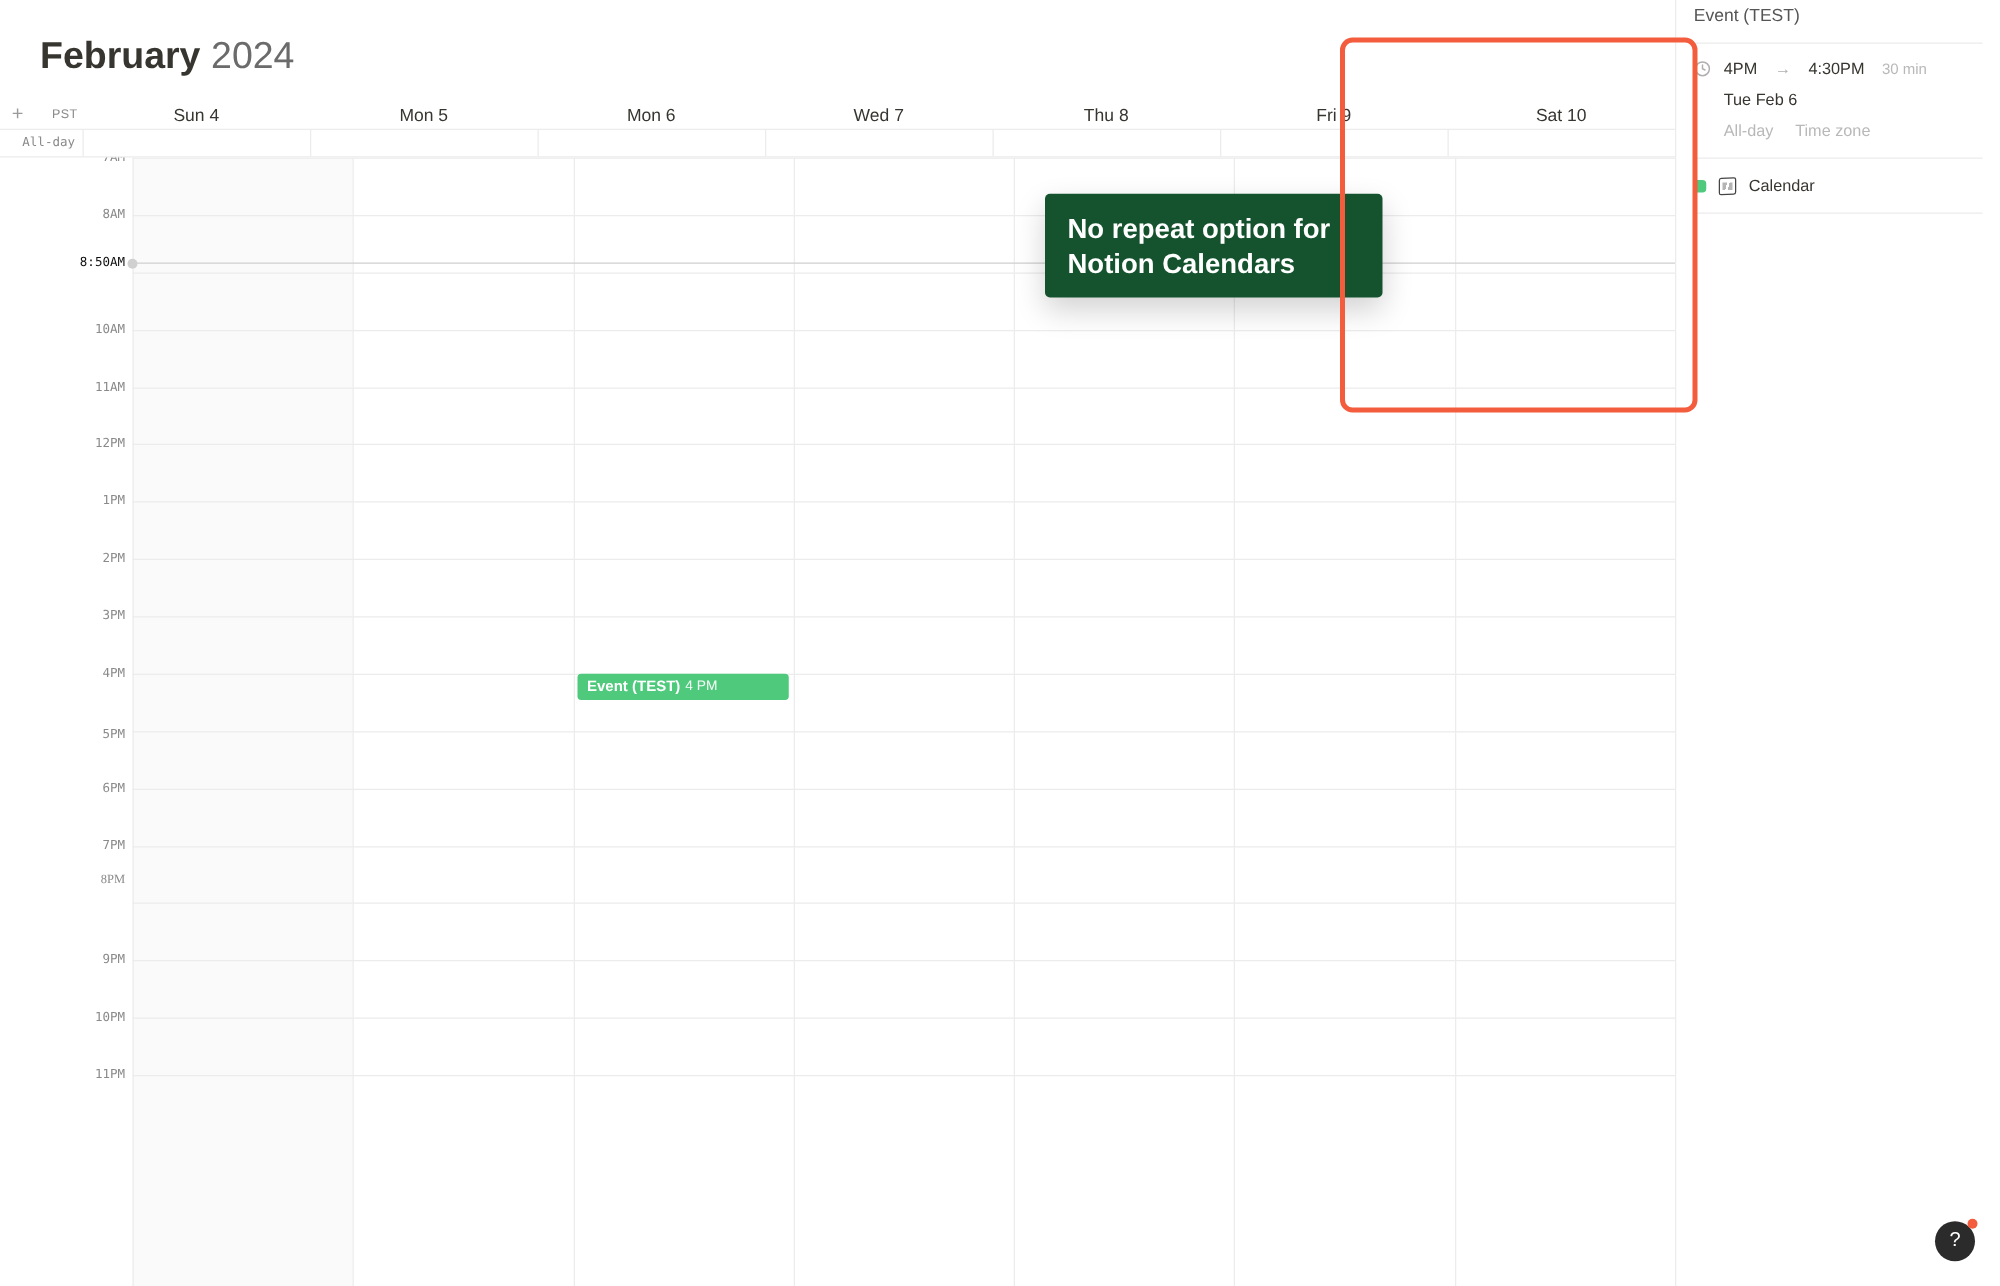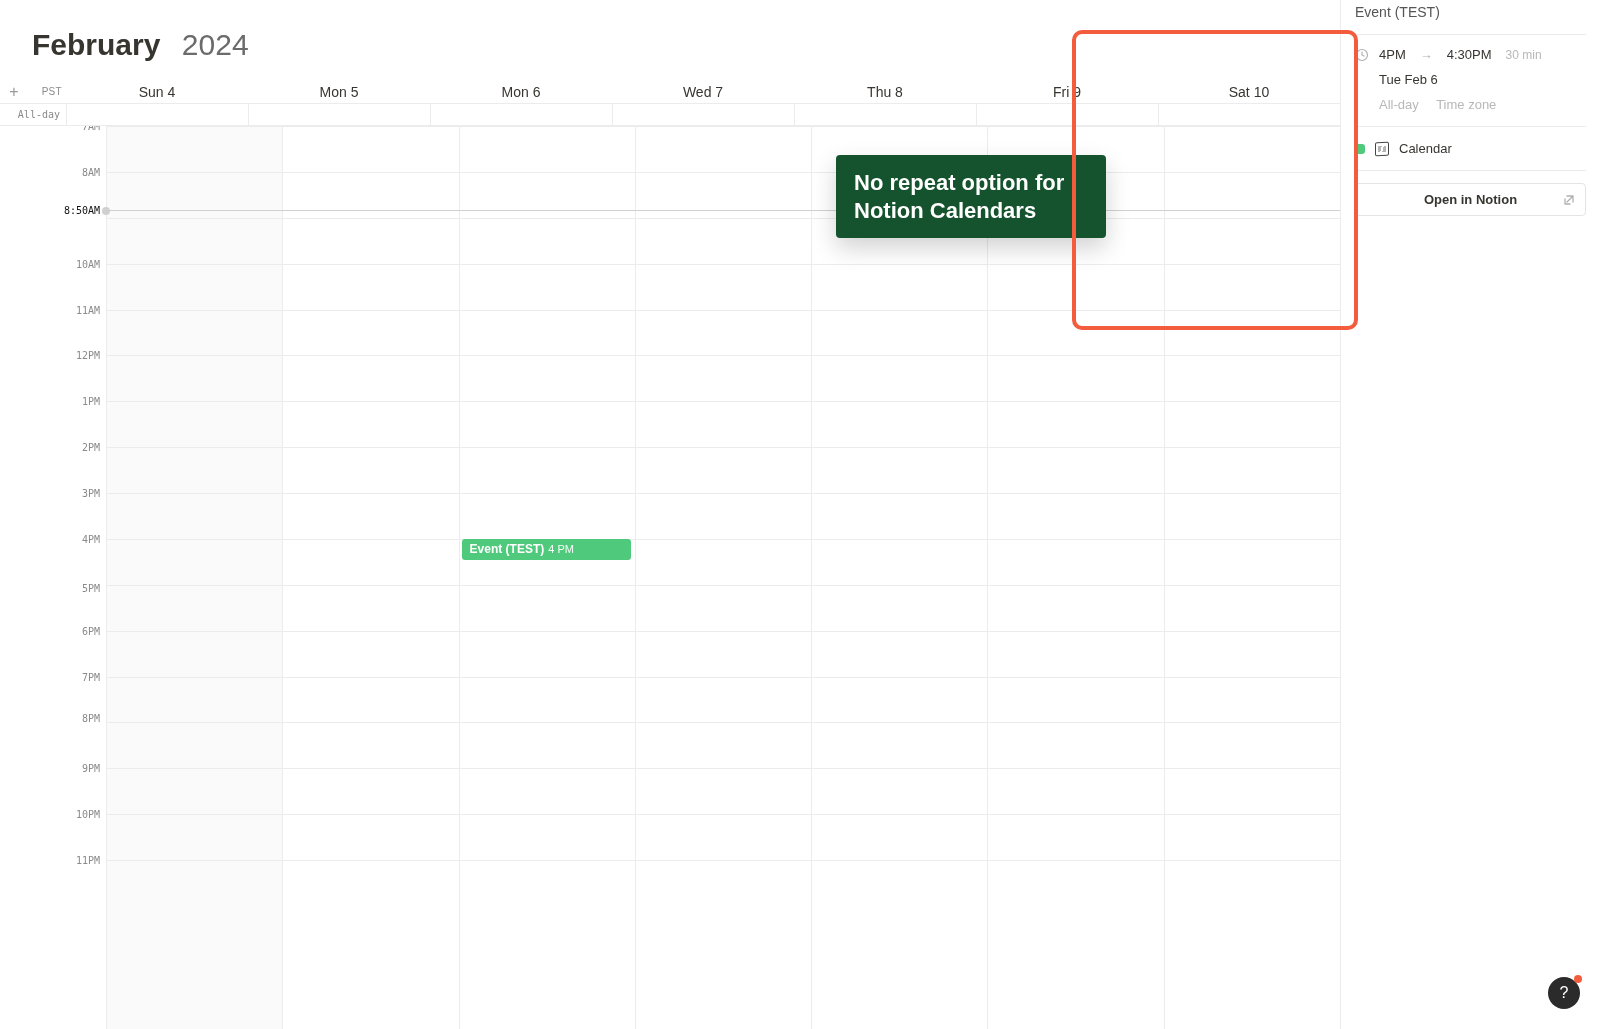--- a/index.html
+++ b/index.html
@@ -1,21 +1,21 @@
 <!DOCTYPE html>
 <html><head>
 <meta charset="utf-8">
 <style>
   * { box-sizing: border-box; margin: 0; padding: 0; }
   html, body { width: 1600px; height: 1029px; font-family: -apple-system, BlinkMacSystemFont, "Segoe UI", Helvetica, Arial, sans-serif; background: #fff; overflow: hidden; color: #37352f; }
   .app { display: flex; width: 100%; height: 100%; position: relative; }
   .main { flex: 1 1 auto; padding: 18px 0 0 0; display: flex; flex-direction: column; position: relative; }
   .title-row { padding: 10px 32px 18px 32px; }
   .title-month { font-size: 30px; font-weight: 800; }
-  .title-year { font-size: 30px; font-weight: 400; color: #6b6b6b; margin-left: 17px; }
+  .title-year { font-size: 30px; font-weight: 400; color: #6b6b6b; margin-left: 4px; }
   .header-row { display: flex; align-items: center; height: 24px; border-bottom: 1px solid #ececec; }
   .plus-btn { width: 28px; display: flex; align-items: center; justify-content: center; color: #9a9a9a; font-size: 16px; cursor: pointer; }
   .tz-label { width: 38px; font-size: 10px; color: #8a8a8a; text-align: right; padding-right: 4px; letter-spacing: .3px; }
   .day-header { flex: 1; text-align: center; font-size: 14px; color: #37352f; padding: 4px 0; }
   .allday-row { display: flex; align-items: center; height: 22px; border-bottom: 1px solid #ececec; }
   .allday-label { width: 66px; font-size: 10px; font-family: ui-monospace,monospace; color: #8a8a8a; text-align: right; padding-right: 6px; }
   .allday-cell { flex: 1; border-left: 1px solid #ececec; height: 100%; }
   .grid { flex: 1 1 auto; display: flex; overflow: hidden; position: relative; }
   .time-col { width: 66px; position: relative; }
   .time-label { position: absolute; right: 6px; transform: translateY(-50%); font-size: 10px; font-family: ui-monospace, Menlo, monospace; color: #8a8a8a; }
@@ -95,21 +95,21 @@
           <div class="time-label" style="top: 137.647px;">10AM</div>
           <div class="time-label" style="top: 183.529px;">11AM</div>
           <div class="time-label" style="top: 229.412px;">12PM</div>
           <div class="time-label" style="top: 275.294px;">1PM</div>
           <div class="time-label" style="top: 321.176px;">2PM</div>
           <div class="time-label" style="top: 367.059px;">3PM</div>
           <div class="time-label" style="top: 412.941px;">4PM</div>
           <div class="time-label" style="top: 462px;">5PM</div>
           <div class="time-label" style="top: 504.706px;">6PM</div>
           <div class="time-label" style="top: 550.588px;">7PM</div>
-          <div class="time-label" style="top: 592px;">8PM</div>
+          <div class="time-label" style="top: 578px; font-family: Liberation Serif, serif;">8PM</div>
           <div class="time-label" style="top: 642.353px;">9PM</div>
           <div class="time-label" style="top: 688.235px;">10PM</div>
           <div class="time-label" style="top: 734.118px;">11PM</div>
           <div class="time-label now" style="top: 84.1176px;">8:50AM</div>
         </div>
       <div class="days-col" id="days-col">
         <div class="day-col sunday-bg"></div>
         <div class="day-col"></div>
         <div class="day-col" id="col-tue">
             <div class="event-block" style="top: 412.941px; height: 20.9412px;">
@@ -171,24 +171,16 @@
         <span>Time zone</span>
       </div>
     </div>
 
     <div class="cal-section">
       <span class="cal-dot"></span>
       <span class="notion-ico"></span>
       <span>Calendar</span>
     </div>
 
-    <div class="open-btn">
-      <span>Open in Notion</span>
-      <span class="ext">
-        <svg width="12" height="12" viewBox="0 0 12 12">
-            <path d="M4 2h6v6M10 2L4 8M2 5v5h5" stroke="#b0b0b0" stroke-width="1.3" fill="none" stroke-linecap="round" stroke-linejoin="round"></path>
-          </svg>
-      </span>
-    </div>
   </div>
 
   <div class="help-fab">?</div>
 </div>
 
 </body></html>

